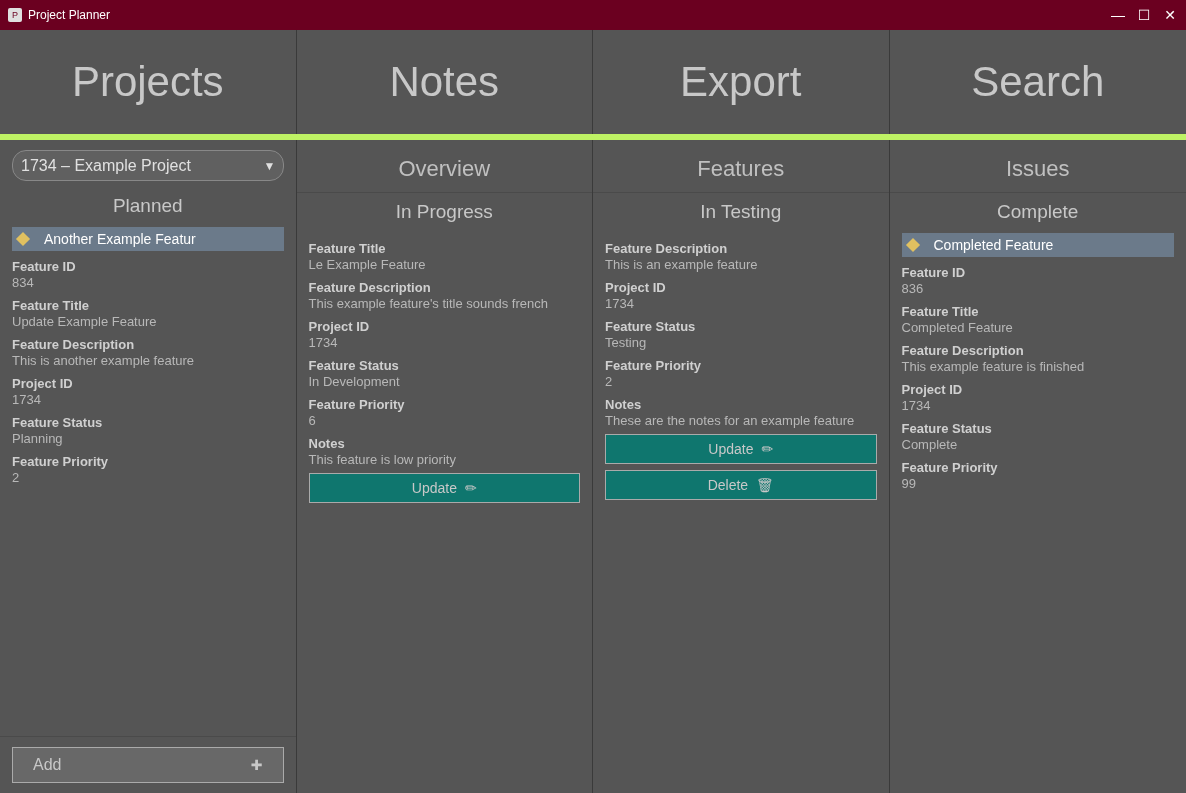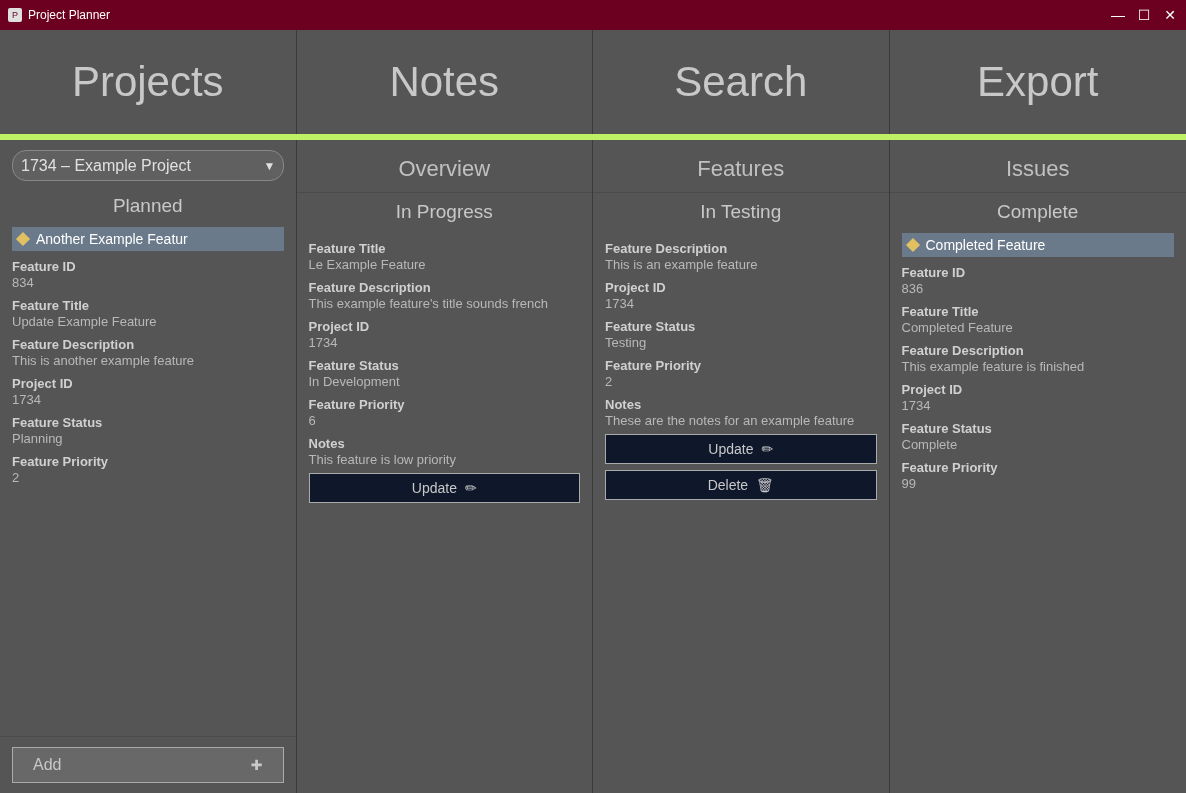--- a/index.html
+++ b/index.html
@@ -157,21 +157,21 @@
 
     
     .feature-header-selected {
       background: #6b7a8a;
       color: #fff;
       padding: 4px 6px;
       margin-bottom: 6px;
       font-size: 14px;
       display: flex;
       align-items: center;
-      gap: 8px;
+      gap: 16px;
     }
     .diamond-icon {
       display: inline-block;
       width: 10px;
       height: 10px;
       background: #e0c060;
       transform: rotate(45deg);
       flex-shrink: 0;
     }
 
@@ -182,21 +182,21 @@
       font-weight: bold;
     }
     .field-value {
       font-size: 13px;
       color: #b8b8b8;
       margin-top: 1px;
     }
 
     
     .btn-update, .btn-delete {
-      background: #0f172a;
+      background: #0f766e;
       border: 1px solid #aaa;
       color: #c8c8c8;
       font-size: 14px;
       padding: 6px 16px;
       cursor: pointer;
       display: flex;
       align-items: center;
       justify-content: center;
       gap: 8px;
       width: 100%;
@@ -241,24 +241,24 @@
 </div>
 
 <div class="top-nav">
   <div class="nav-item">
     <span>Projects</span>
   </div>
   <div class="nav-item">
     <span>Notes</span>
   </div>
   <div class="nav-item">
+    <span>Export</span>
+  </div>
+  <div class="nav-item">
     <span>Search</span>
-  </div>
-  <div class="nav-item">
-    <span>Export</span>
   </div>
 </div>
 
 <div class="main">
 
   <div class="column">
     <div class="project-select-wrapper">
       <div class="project-select-container">
         <select class="project-select">
           <option>1734 – Example Project</option>

